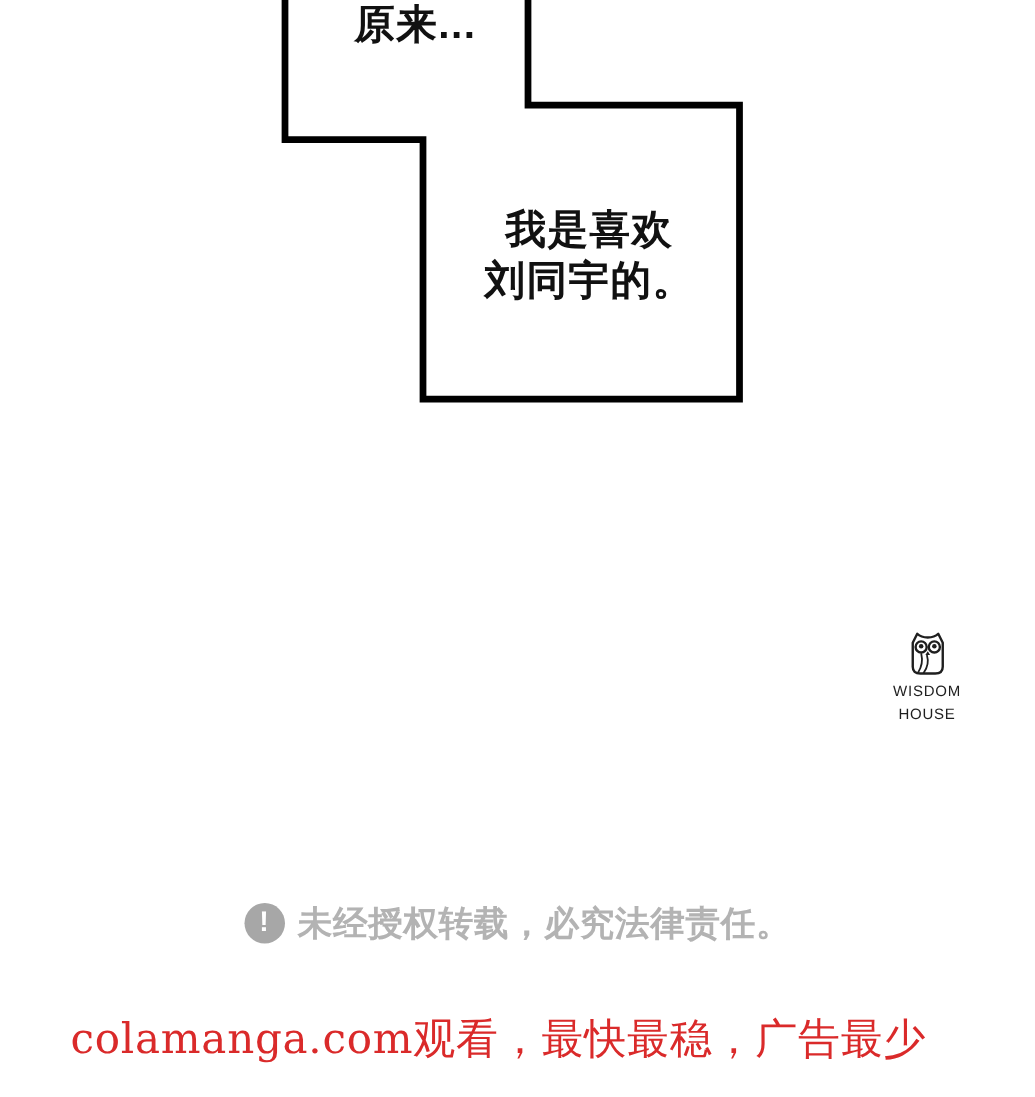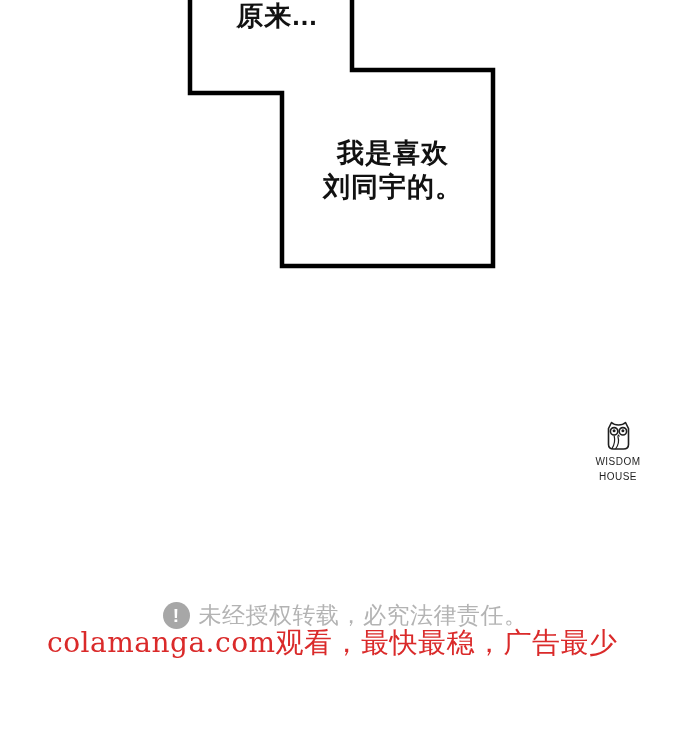--- a/index.html
+++ b/index.html
@@ -89,29 +89,29 @@
   .notice-icon span {
     color: #ffffff;
     font-size: 19px;
     font-weight: 700;
     line-height: 1;
     transform: translateY(-0.5px);
   }
   .notice-text {
     font-size: 23px;
     line-height: 27px;
-    font-weight: 400;
+    font-weight: 700;
     color: #b3b3b3;
     letter-spacing: 0.5px;
   }
   
   .watermark {
     position: absolute;
     left: 47px;
-    top: 626px;
+    top: 676px;
     font-family: "DejaVu Serif", "Liberation Serif", serif;
     font-size: 28px;
     line-height: 34px;
     color: #da2a2a;
     letter-spacing: 0.5px;
     white-space: nowrap;
   }
 </style>
 </head>
 <body>

